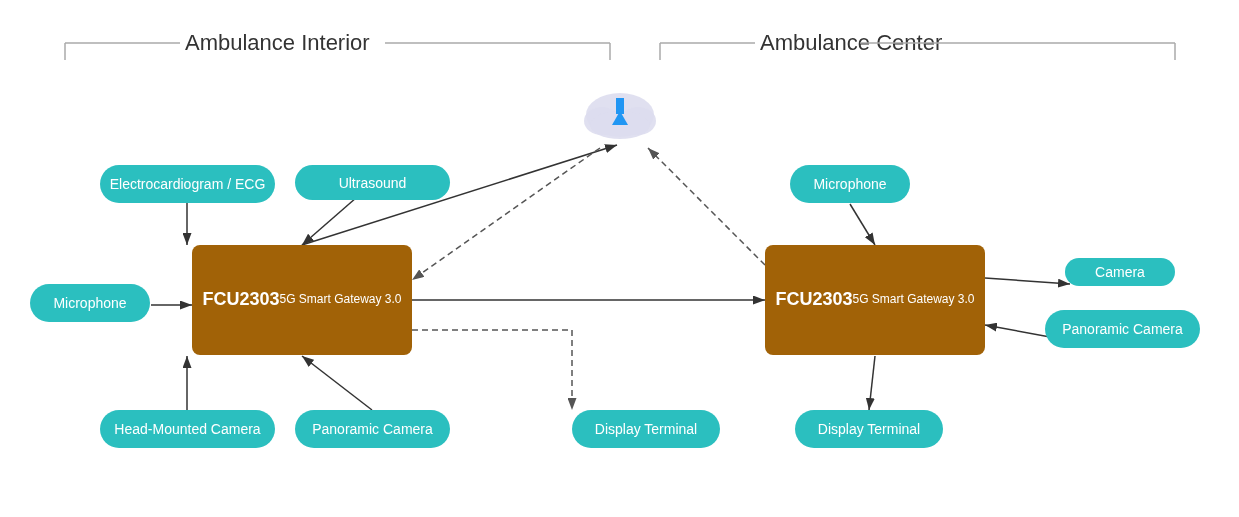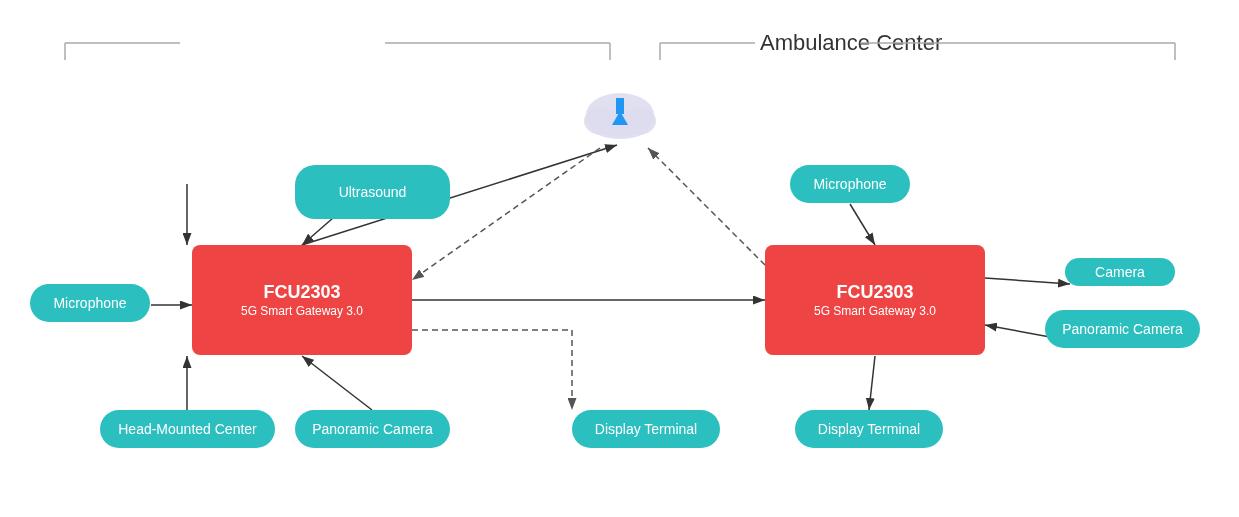--- a/index.html
+++ b/index.html
@@ -35,25 +35,25 @@
       display: flex;
       align-items: center;
       justify-content: center;
       text-align: center;
       padding: 6px 14px;
       white-space: nowrap;
     }
     
     .rect-box {
       position: absolute;
-      background: #ef4444;
+      background: #a16207;
       border-radius: 8px;
       color: #fff;
       display: flex;
-      flex-direction: column;
+      flex-direction: row;
       align-items: center;
       justify-content: center;
       text-align: center;
     }
     .rect-box .box-title {
       font-size: 18px;
       font-weight: 700;
       line-height: 1.3;
     }
     .rect-box .box-subtitle {
@@ -78,20 +78,21 @@
       display: flex;
       align-items: center;
       justify-content: center;
     }
   </style>
 </head>
 <body>
 
 <div class="diagram">
 
+  <div class="section-label" style="left: 185px;">Ambulance Interior</div>
   <div class="section-label" style="left: 760px;">Ambulance Center</div>
 
   <svg style="position:absolute;top:0;left:0;width:1239px;height:80px;pointer-events:none;">
 
     <line x1="65" y1="43" x2="180" y2="43" stroke="#aaa" stroke-width="1.5"></line>
     <line x1="65" y1="43" x2="65" y2="60" stroke="#aaa" stroke-width="1.5"></line>
     <line x1="385" y1="43" x2="610" y2="43" stroke="#aaa" stroke-width="1.5"></line>
     <line x1="610" y1="43" x2="610" y2="60" stroke="#aaa" stroke-width="1.5"></line>
 
     <line x1="660" y1="43" x2="755" y2="43" stroke="#aaa" stroke-width="1.5"></line>
@@ -150,26 +151,27 @@
     <line x1="850" y1="204" x2="875" y2="245" stroke="#333" stroke-width="1.5" marker-end="url(#arrowhead-solid)"></line>
 
     <line x1="985" y1="278" x2="1070" y2="284" stroke="#333" stroke-width="1.5" marker-end="url(#arrowhead-solid)"></line>
 
     <line x1="1050" y1="337" x2="985" y2="325" stroke="#333" stroke-width="1.5" marker-end="url(#arrowhead-solid)"></line>
 
     <line x1="875" y1="356" x2="869" y2="410" stroke="#333" stroke-width="1.5" marker-end="url(#arrowhead-solid)"></line>
 
   </svg>
 
+  <div class="pill-box" style="left:100px; top:165px; width:175px; height:38px;">Electrocardiogram / ECG</div>
 
-  <div class="pill-box" style="left:295px; top:165px; width:155px; height:54px;">Ultrasound</div>
+  <div class="pill-box" style="left:295px; top:165px; width:155px; height:35px;">Ultrasound</div>
 
   <div class="pill-box" style="left:30px; top:284px; width:120px; height:38px;">Microphone</div>
 
-  <div class="pill-box" style="left:100px; top:410px; width:175px; height:38px;">Head-Mounted Center</div>
+  <div class="pill-box" style="left:100px; top:410px; width:175px; height:38px;">Head-Mounted Camera</div>
 
   <div class="pill-box" style="left:295px; top:410px; width:155px; height:38px;">Panoramic Camera</div>
 
   <div class="pill-box" style="left:572px; top:410px; width:148px; height:38px;">Display Terminal</div>
 
   <div class="pill-box" style="left:790px; top:165px; width:120px; height:38px;">Microphone</div>
 
   <div class="pill-box" style="left:1065px; top:258px; width:110px; height:28px;">Camera</div>
 
   <div class="pill-box" style="left:1045px; top:310px; width:155px; height:38px;">Panoramic Camera</div>

